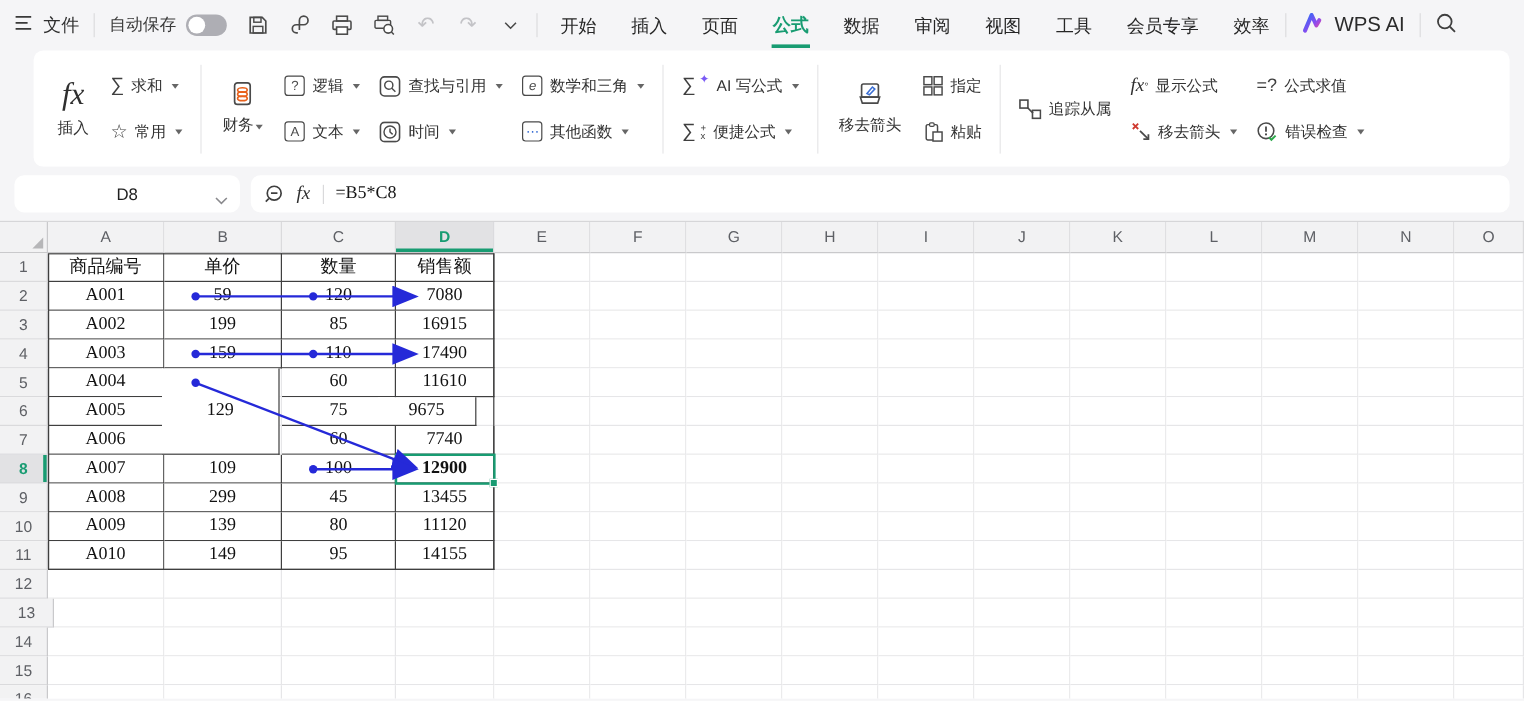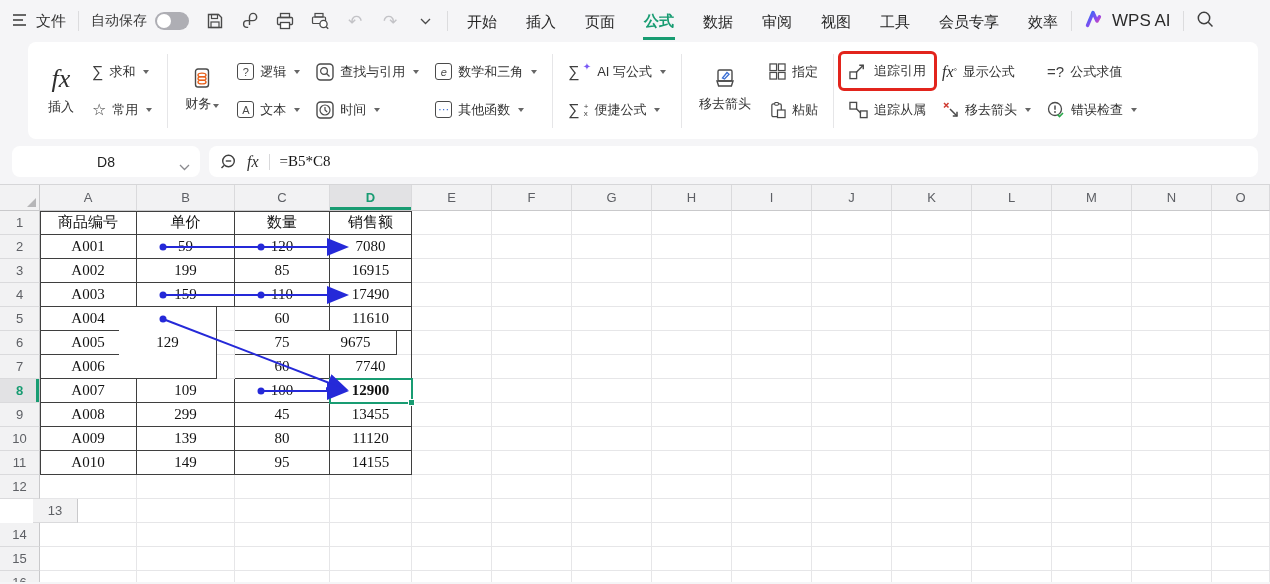--- a/index.html
+++ b/index.html
@@ -305,32 +305,20 @@
               <rect x="9" y="9" width="8" height="8" fill="#fff" stroke="#4a4a4a" stroke-width="1.3"></rect>
             </svg>
         </span>
         <span>粘贴</span>
       </div>
     </div>
 
     <div class="vdiv-r"></div>
 
     <div class="rcol" style="gap:5px;">
-      <div class="redbox">
-        <div class="rbtn">
-          <span class="ric">
-            <svg width="19" height="18" viewBox="0 0 20 18">
-                <rect x="1" y="10" width="7" height="7" fill="none" stroke="#4a4a4a" stroke-width="1.4"></rect>
-                <path d="M7.5 10.5L15 3" stroke="#4a4a4a" stroke-width="1.5" fill="none"></path>
-                <path d="M10.8 3H15v4.2" fill="none" stroke="#4a4a4a" stroke-width="1.5"></path>
-              </svg>
-          </span>
-          <span>追踪引用</span>
-        </div>
-      </div>
       <div class="rbtn">
         <span class="ric">
           <svg width="19" height="18" viewBox="0 0 20 18">
               <rect x="1" y="1" width="7" height="7" fill="none" stroke="#4a4a4a" stroke-width="1.4"></rect>
               <rect x="12" y="10" width="7" height="7" fill="none" stroke="#4a4a4a" stroke-width="1.4"></rect>
               <path d="M7.5 7.5l5 5" stroke="#4a4a4a" stroke-width="1.5" fill="none"></path>
             </svg>
         </span>
         <span>追踪从属</span>
       </div>
@@ -441,21 +429,21 @@
     <div class="rowhdr" style="left: 0px; top: 74px; width: 40px; height: 24px;">3</div>
     <div class="rowhdr" style="left: 0px; top: 98px; width: 40px; height: 24px;">4</div>
     <div class="rowhdr" style="left: 0px; top: 122px; width: 40px; height: 24px;">5</div>
     <div class="rowhdr" style="left: 0px; top: 146px; width: 40px; height: 24px;">6</div>
     <div class="rowhdr" style="left: 0px; top: 170px; width: 40px; height: 24px;">7</div>
     <div class="rowhdr sel" style="left: 0px; top: 194px; width: 40px; height: 24px;">8</div>
     <div class="rowhdr" style="left: 0px; top: 218px; width: 40px; height: 24px;">9</div>
     <div class="rowhdr" style="left: 0px; top: 242px; width: 40px; height: 24px;">10</div>
     <div class="rowhdr" style="left: 0px; top: 266px; width: 40px; height: 24px;">11</div>
     <div class="rowhdr" style="left: 0px; top: 290px; width: 40px; height: 24px;">12</div>
-    <div class="rowhdr" style="left: 0px; top: 314px; width: 45px; height: 24px; margin-left: 33px;">13</div>
+    <div class="rowhdr" style="left: 0px; top: 314px; width: 45px; height: 24px;">13</div>
     <div class="rowhdr" style="left: 0px; top: 338px; width: 40px; height: 24px;">14</div>
     <div class="rowhdr" style="left: 0px; top: 362px; width: 40px; height: 24px;">15</div>
     <div class="rowhdr" style="left: 0px; top: 386px; width: 40px; height: 24px;">16</div>
     <div class="bcell" style="left: 40px; top: 26px; width: 97px; height: 24px;"></div>
     <div class="bcell" style="left: 137px; top: 26px; width: 98px; height: 24px;"></div>
     <div class="bcell" style="left: 235px; top: 26px; width: 95px; height: 24px;"></div>
     <div class="bcell" style="left: 330px; top: 26px; width: 82px; height: 24px;"></div>
     <div class="bcell" style="left: 412px; top: 26px; width: 80px; height: 24px;"></div>
     <div class="bcell" style="left: 492px; top: 26px; width: 80px; height: 24px;"></div>
     <div class="bcell" style="left: 572px; top: 26px; width: 80px; height: 24px;"></div>
@@ -726,18 +714,18 @@
     <div class="tcell" style="left: 235px; top: 218px; width: 95px; height: 24px;">45</div>
     <div class="tcell" style="left: 330px; top: 218px; width: 82px; height: 24px;">13455</div>
     <div class="tcell" style="left: 40px; top: 242px; width: 97px; height: 24px;">A009</div>
     <div class="tcell" style="left: 137px; top: 242px; width: 98px; height: 24px;">139</div>
     <div class="tcell" style="left: 235px; top: 242px; width: 95px; height: 24px;">80</div>
     <div class="tcell" style="left: 330px; top: 242px; width: 82px; height: 24px;">11120</div>
     <div class="tcell" style="left: 40px; top: 266px; width: 97px; height: 24px;">A010</div>
     <div class="tcell" style="left: 137px; top: 266px; width: 98px; height: 24px;">149</div>
     <div class="tcell" style="left: 235px; top: 266px; width: 95px; height: 24px;">95</div>
     <div class="tcell" style="left: 330px; top: 266px; width: 82px; height: 24px;">14155</div>
-    <div class="tcell" style="left: 119px; top: 122px; width: 98px; height: 72px;">129</div>
+    <div class="tcell" style="left: 135px; top: 122px; width: 98px; height: 72px;">129</div>
     <div class="region" style="left: 40px; top: 26px; width: 372px; height: 264px;"></div>
     <div class="selection" style="left: 329px; top: 193px; width: 84px; height: 26px;">
       <span class="handle"></span>
     </div>
   </div>
 
 </body></html>

